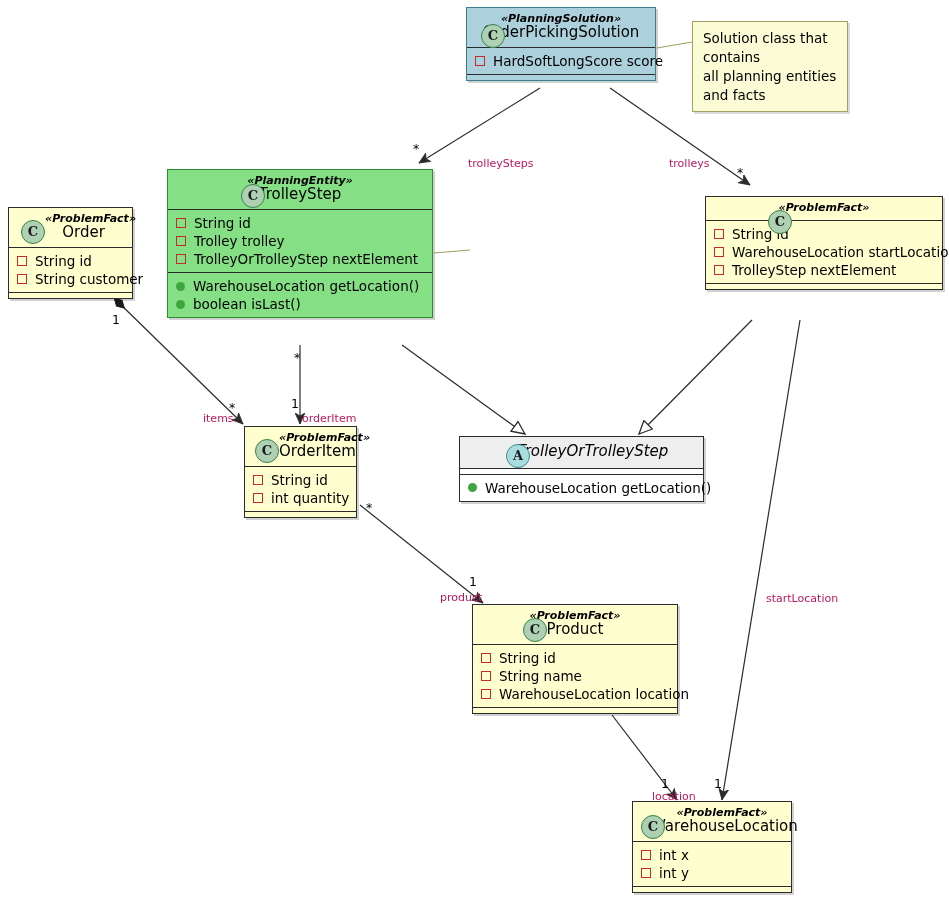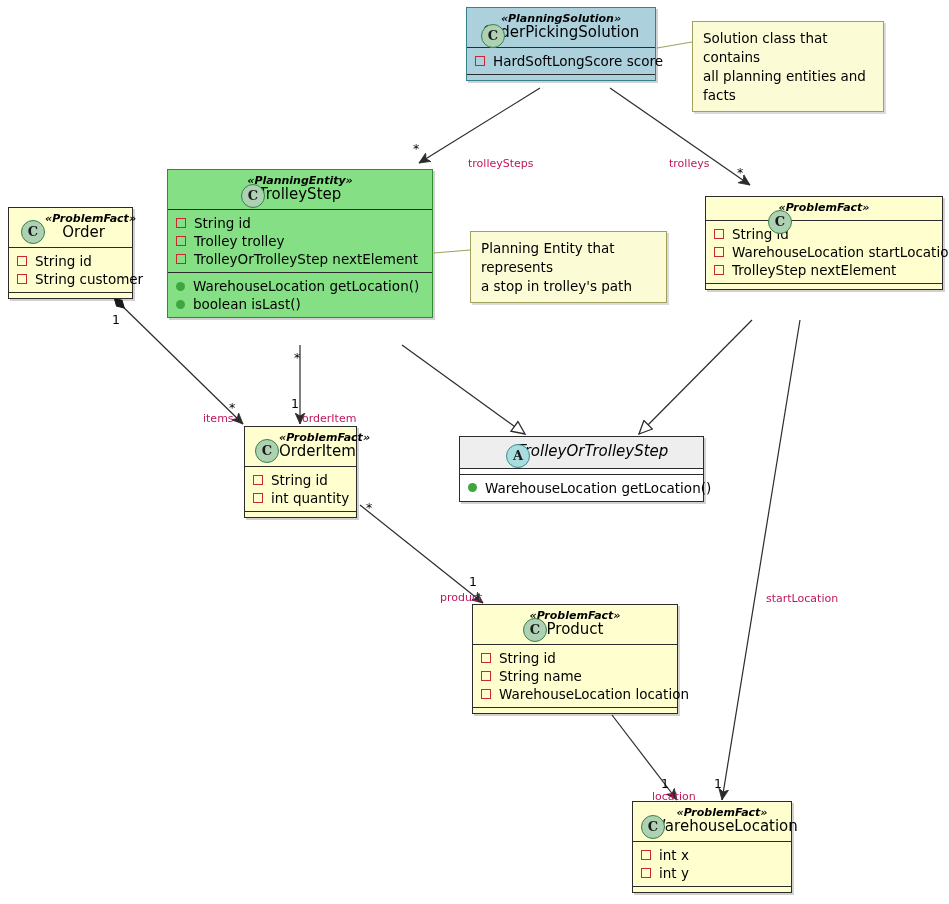--- a/index.html
+++ b/index.html
@@ -230,21 +230,21 @@
     <div class="compartment">
       <div class="member">
         <span class="vis-field"></span>
         <span>HardSoftLongScore score</span>
       </div>
     </div>
     <div class="divider"></div>
     <div class="compartment empty"></div>
   </div>
 
-  <div class="note" style="left:692px; top:21px; width:192px;">Solution class that contains
+  <div class="note" style="left:692px; top:21px; width:156px;">Solution class that contains
 all planning entities and facts</div>
 
   <div class="node planning-entity" style="left:167px; top:169px; width:266px;">
     <div class="node-header">
       <span class="circle-icon c-icon" style="left:73px; top:14px;">C</span>
       <span class="stereotype">«PlanningEntity»</span>
       <span class="classname">TrolleyStep</span>
     </div>
     <div class="divider"></div>
     <div class="compartment">
@@ -267,22 +267,20 @@
         <span class="vis-method"></span>
         <span>WarehouseLocation getLocation()</span>
       </div>
       <div class="member">
         <span class="vis-method"></span>
         <span>boolean isLast()</span>
       </div>
     </div>
   </div>
 
-  <div class="note" style="left:470px; top:231px; width:197px;">Planning Entity that represents
-a stop in trolley's path</div>
 
   <div class="node" style="left:8px; top:207px; width:125px;">
     <div class="node-header">
       <span class="circle-icon c-icon" style="left:12px; top:12px;">C</span>
       <span class="stereotype" style="padding-left:26px;">«ProblemFact»</span>
       <span class="classname" style="padding-left:26px;">Order</span>
     </div>
     <div class="divider"></div>
     <div class="compartment">
       <div class="member">

